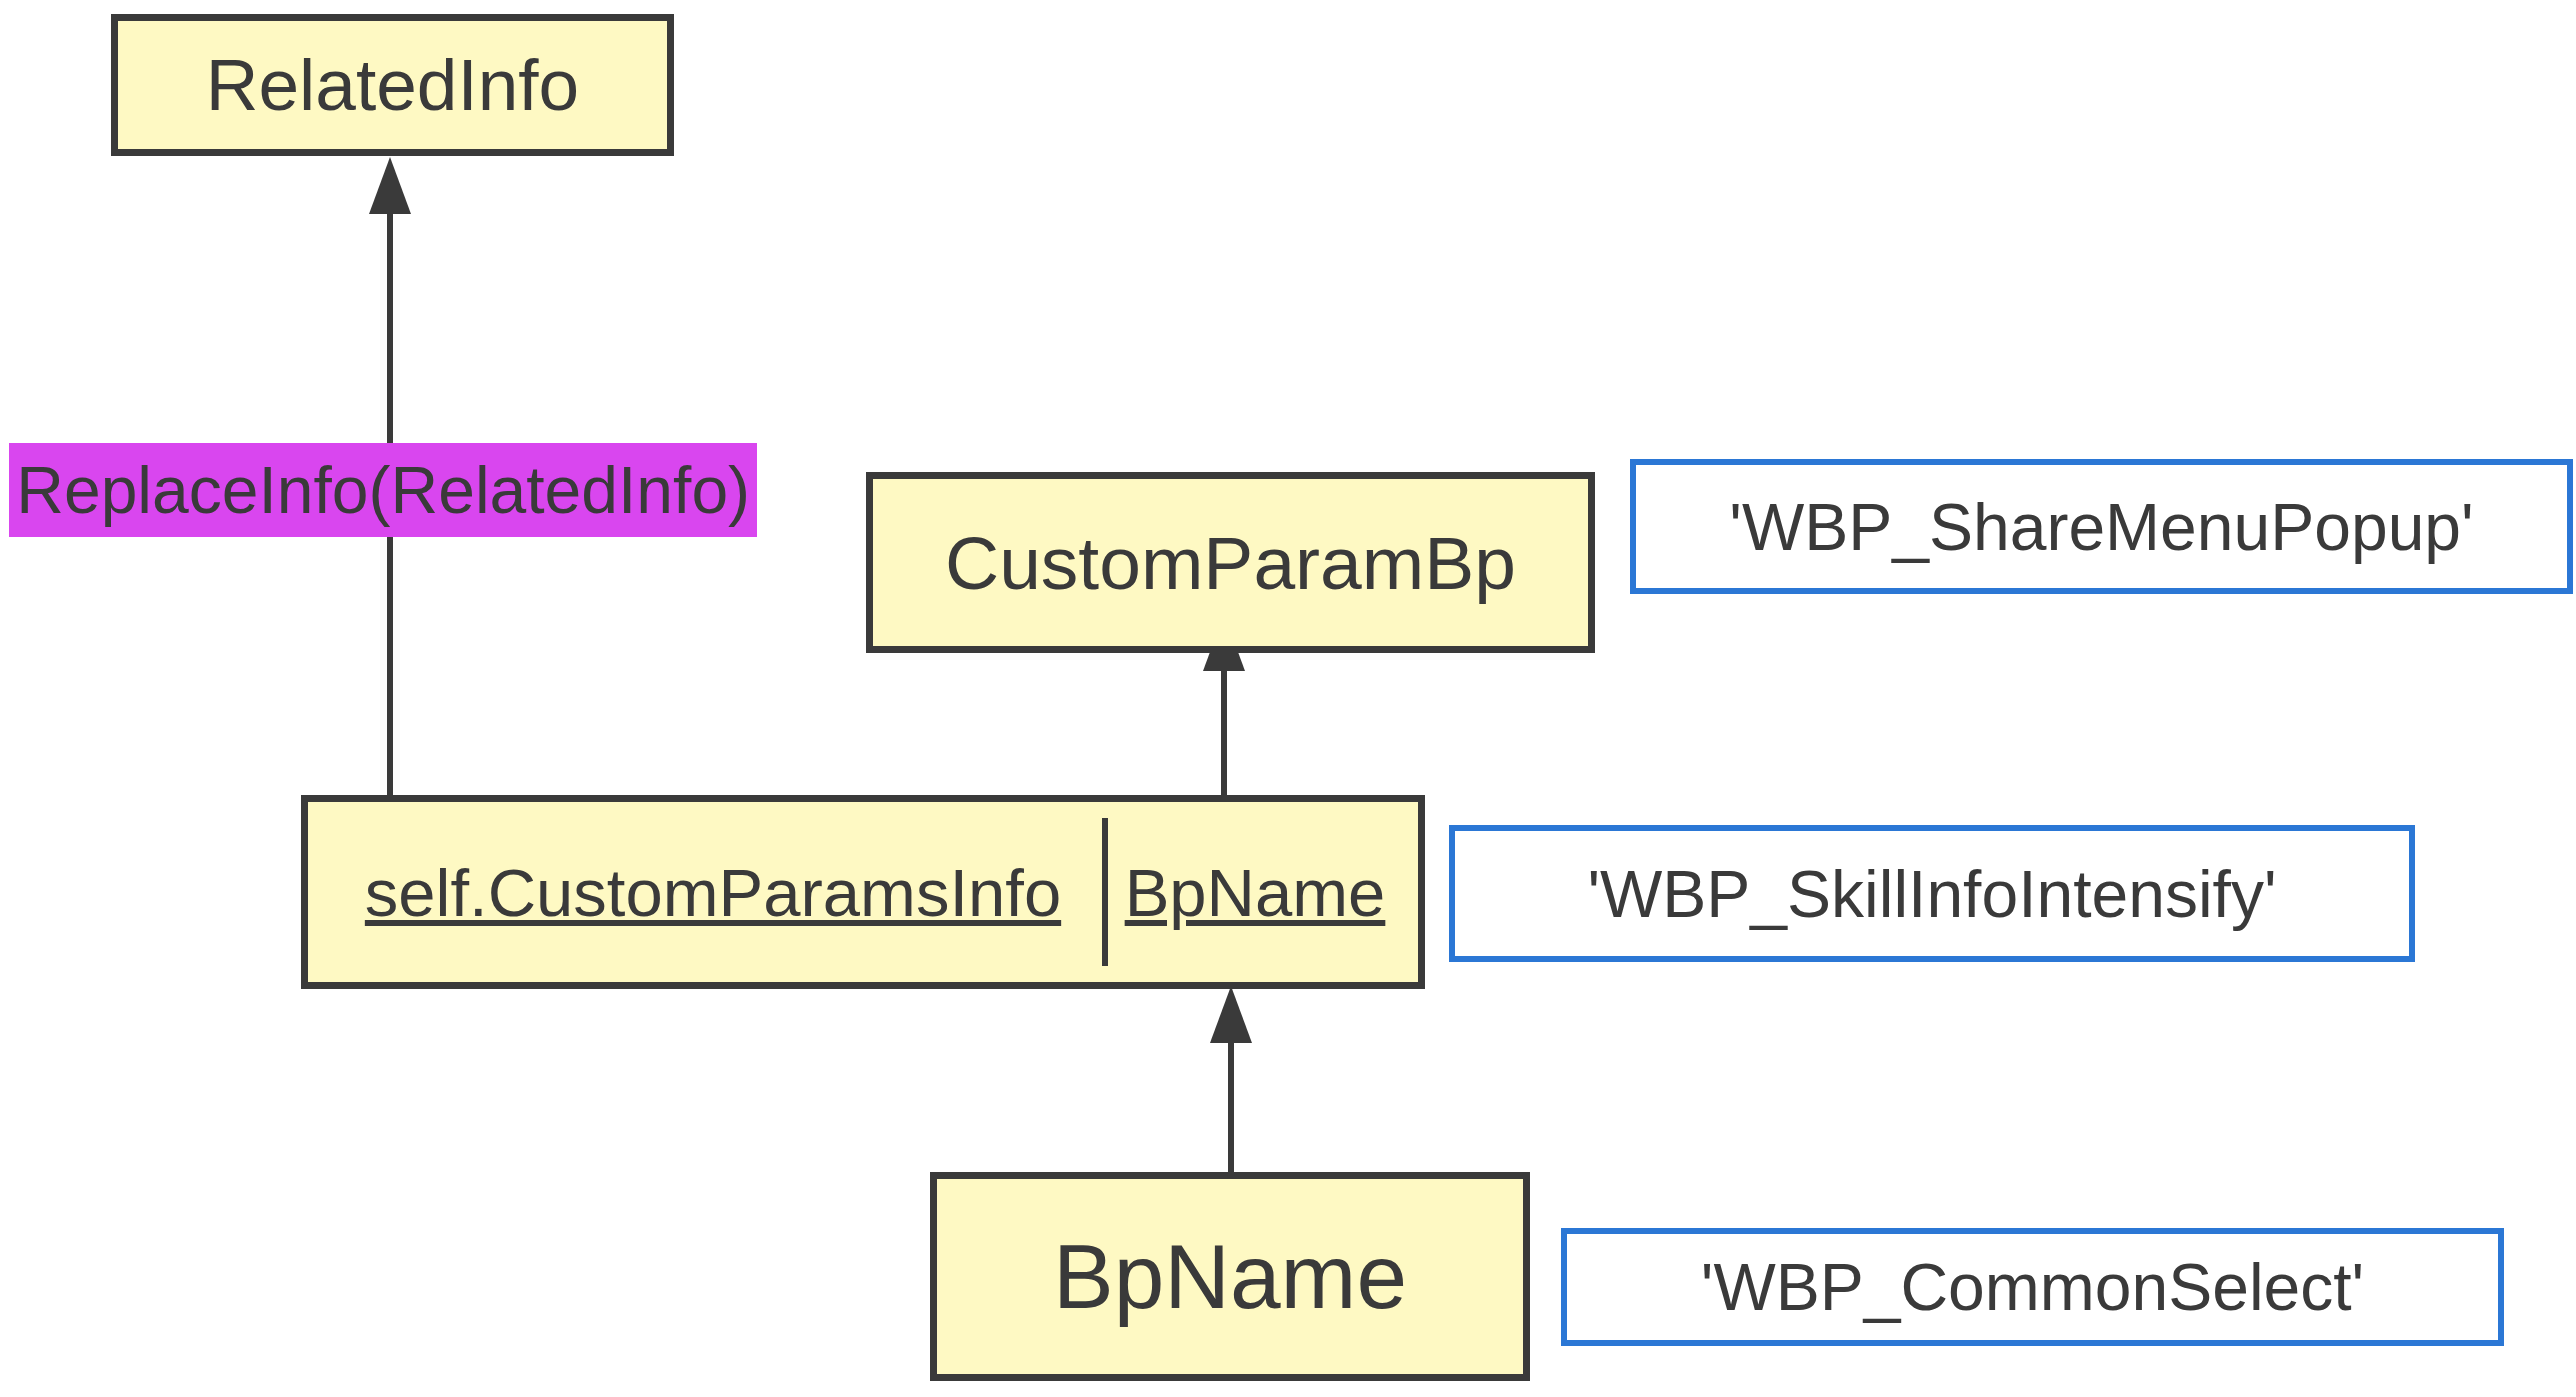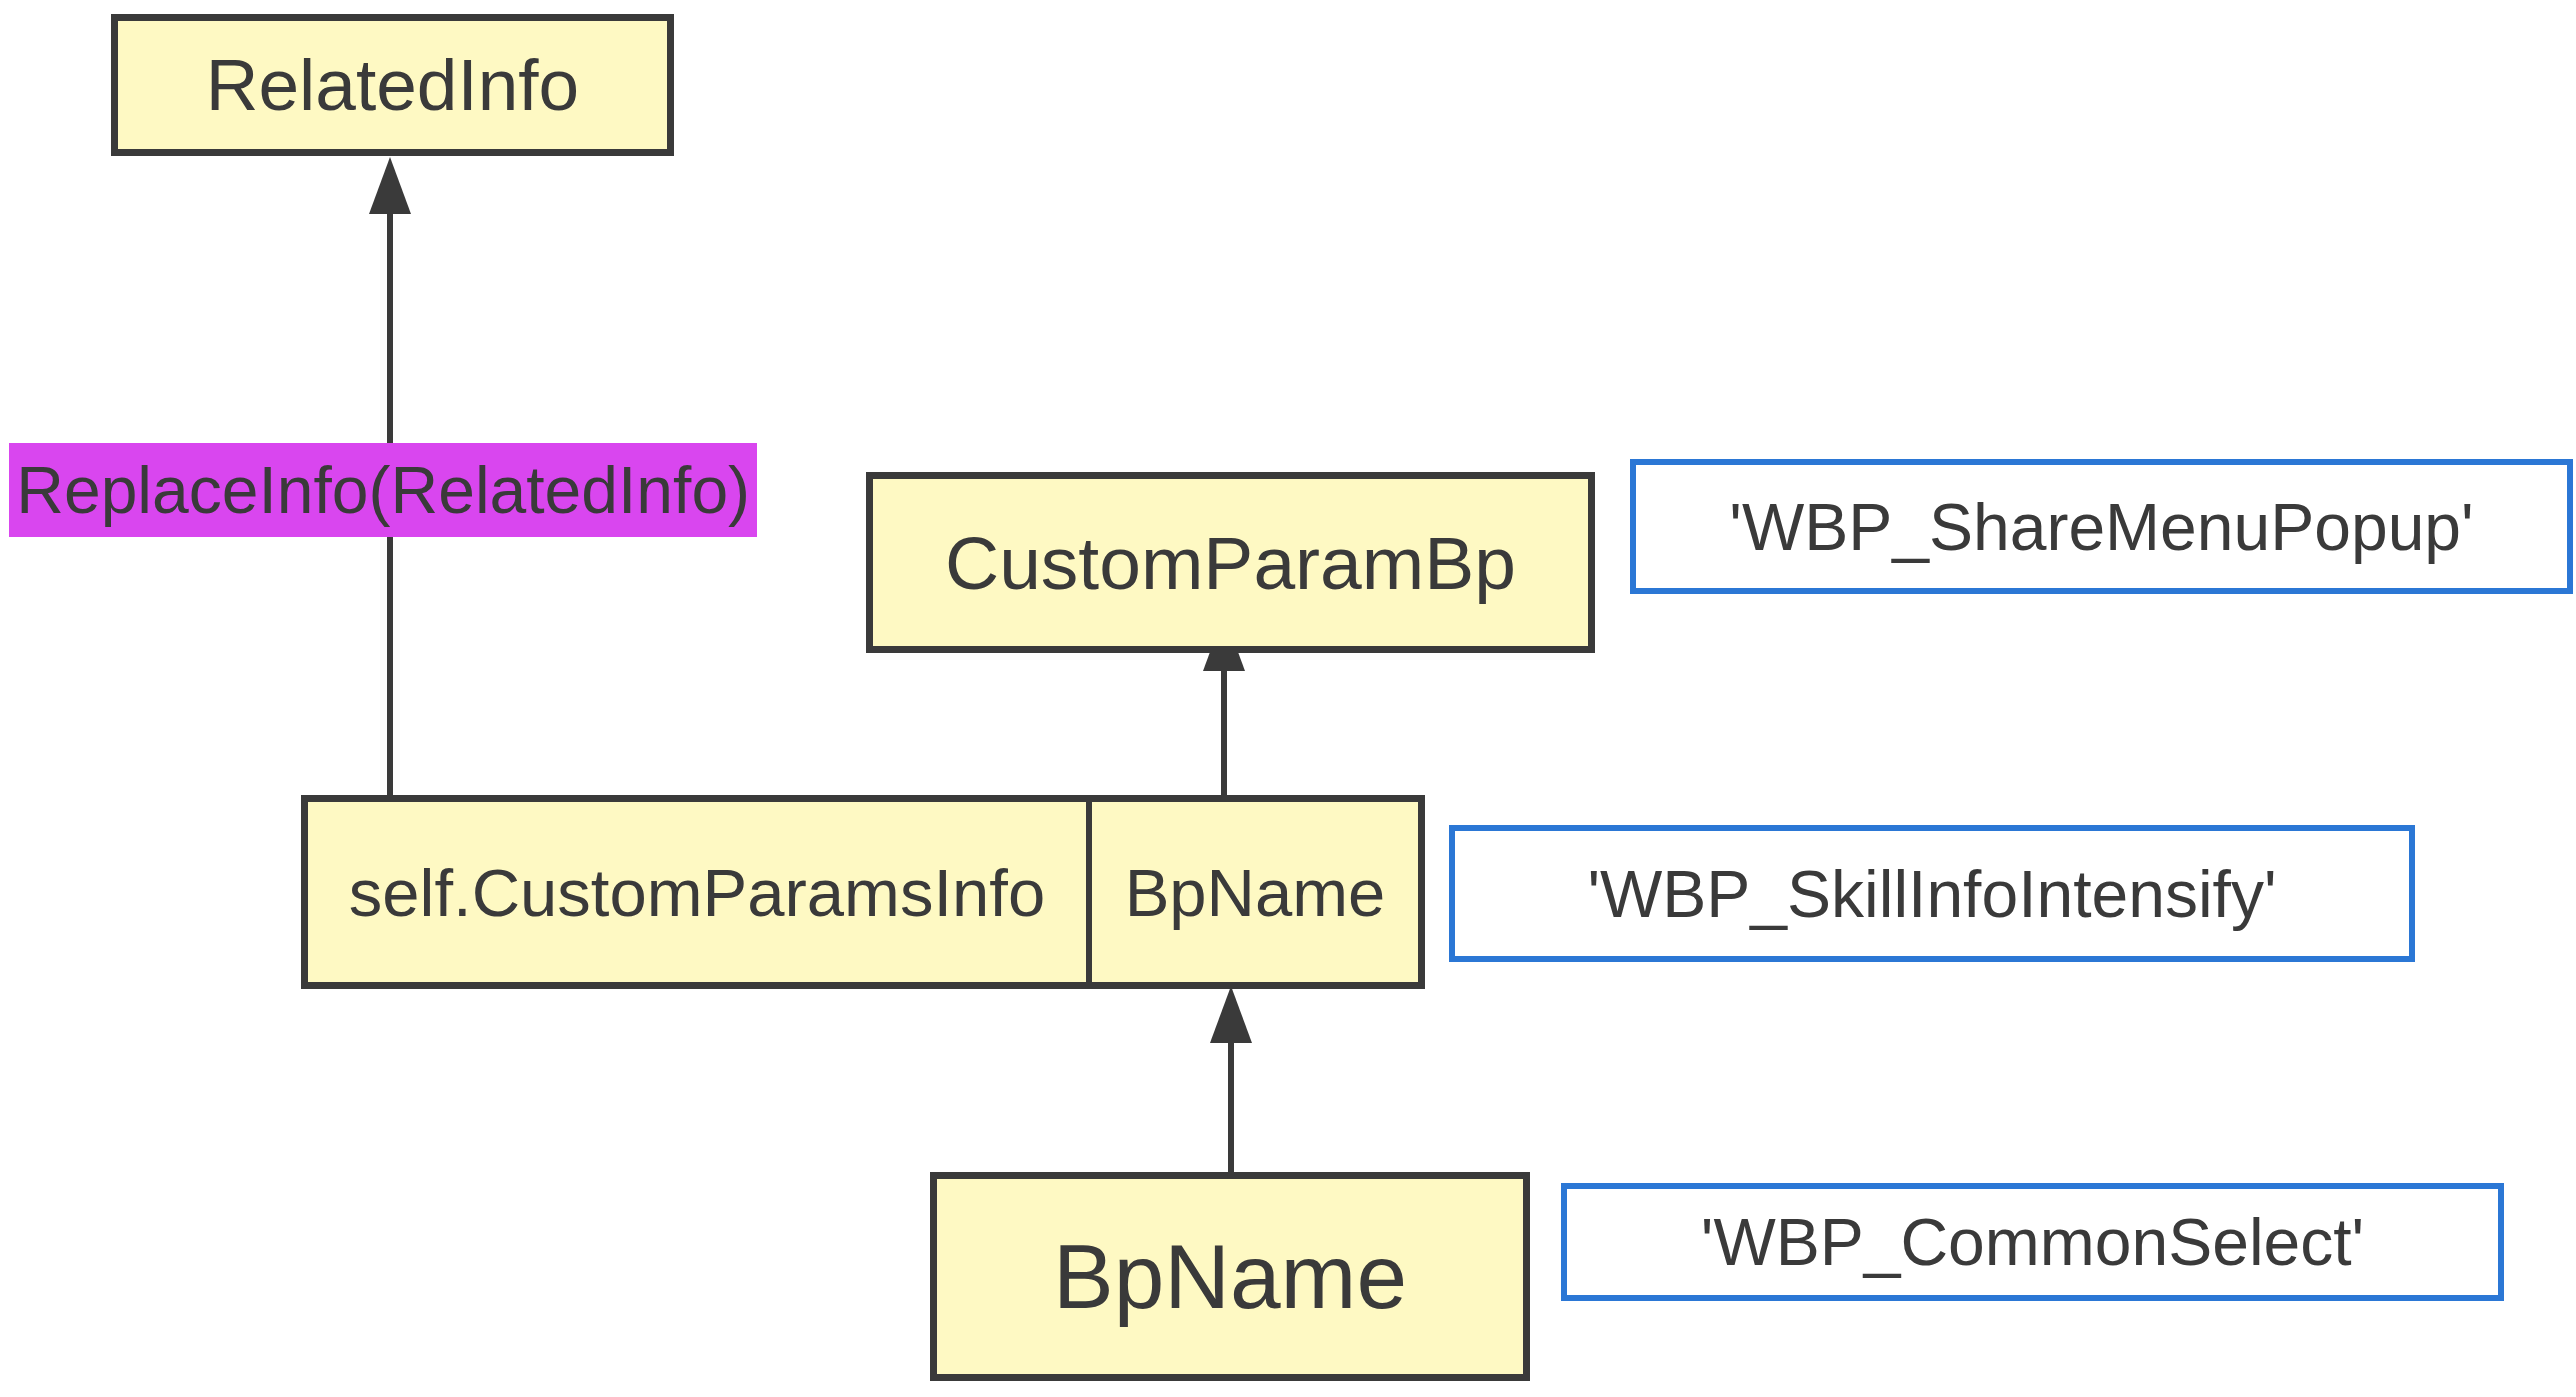--- a/index.html
+++ b/index.html
@@ -28,22 +28,23 @@
     z-index: 3;
   }
   .node-label { color: #3a3a3a; }
 
   #related-info   { left: 111px;  top: 13.7px;   width: 563px;  height: 142px; font-size: 73px; }
   #custom-param-bp{ left: 866px;  top: 436px;  width: 729px;  height: 181px; font-size: 75px; margin-top: 36px; }
   #bp-name-bottom { left: 930px; top: 1172px; width: 600px;  height: 209px; font-size: 91px; }
 
   #custom-params-row {
     left: 301px; top: 795px; width: 1124px; height: 194px;
-    padding: 0; justify-content: stretch; align-items: stretch;
+    padding: 16px; justify-content: stretch; align-items: stretch;
     display: flex;
+    text-decoration: underline;
   }
   .row-cell {
     display: flex;
     align-items: center;
     justify-content: center;
     font-size: 67px;
     box-sizing: border-box;
   }
   .cell-left  { width: 784px; border-right: 6.4px solid #3a3a3a; }
   .cell-right { flex: 1; }
@@ -55,21 +56,21 @@
     background: #ffffff;
     display: flex;
     align-items: center;
     justify-content: center;
     font-size: 66px;
     white-space: nowrap;
     z-index: 3;
   }
   #annotation-share-menu   { left: 1630px; top: 459px;  width: 943px; height: 135px; }
   #annotation-skill-info   { left: 1449px; top: 825px;  width: 966px; height: 137px; }
-  #annotation-common-select{ left: 1561px; top: 1183px; width: 943px; height: 118px; }
+  #annotation-common-select{ left: 1561px; top: 1228px; width: 943px; height: 118px; }
 
   .arrow-line {
     position: absolute;
     width: 5.5px;
     background: #3a3a3a;
     z-index: 1;
   }
   .arrow-head {
     position: absolute;
     width: 0;

